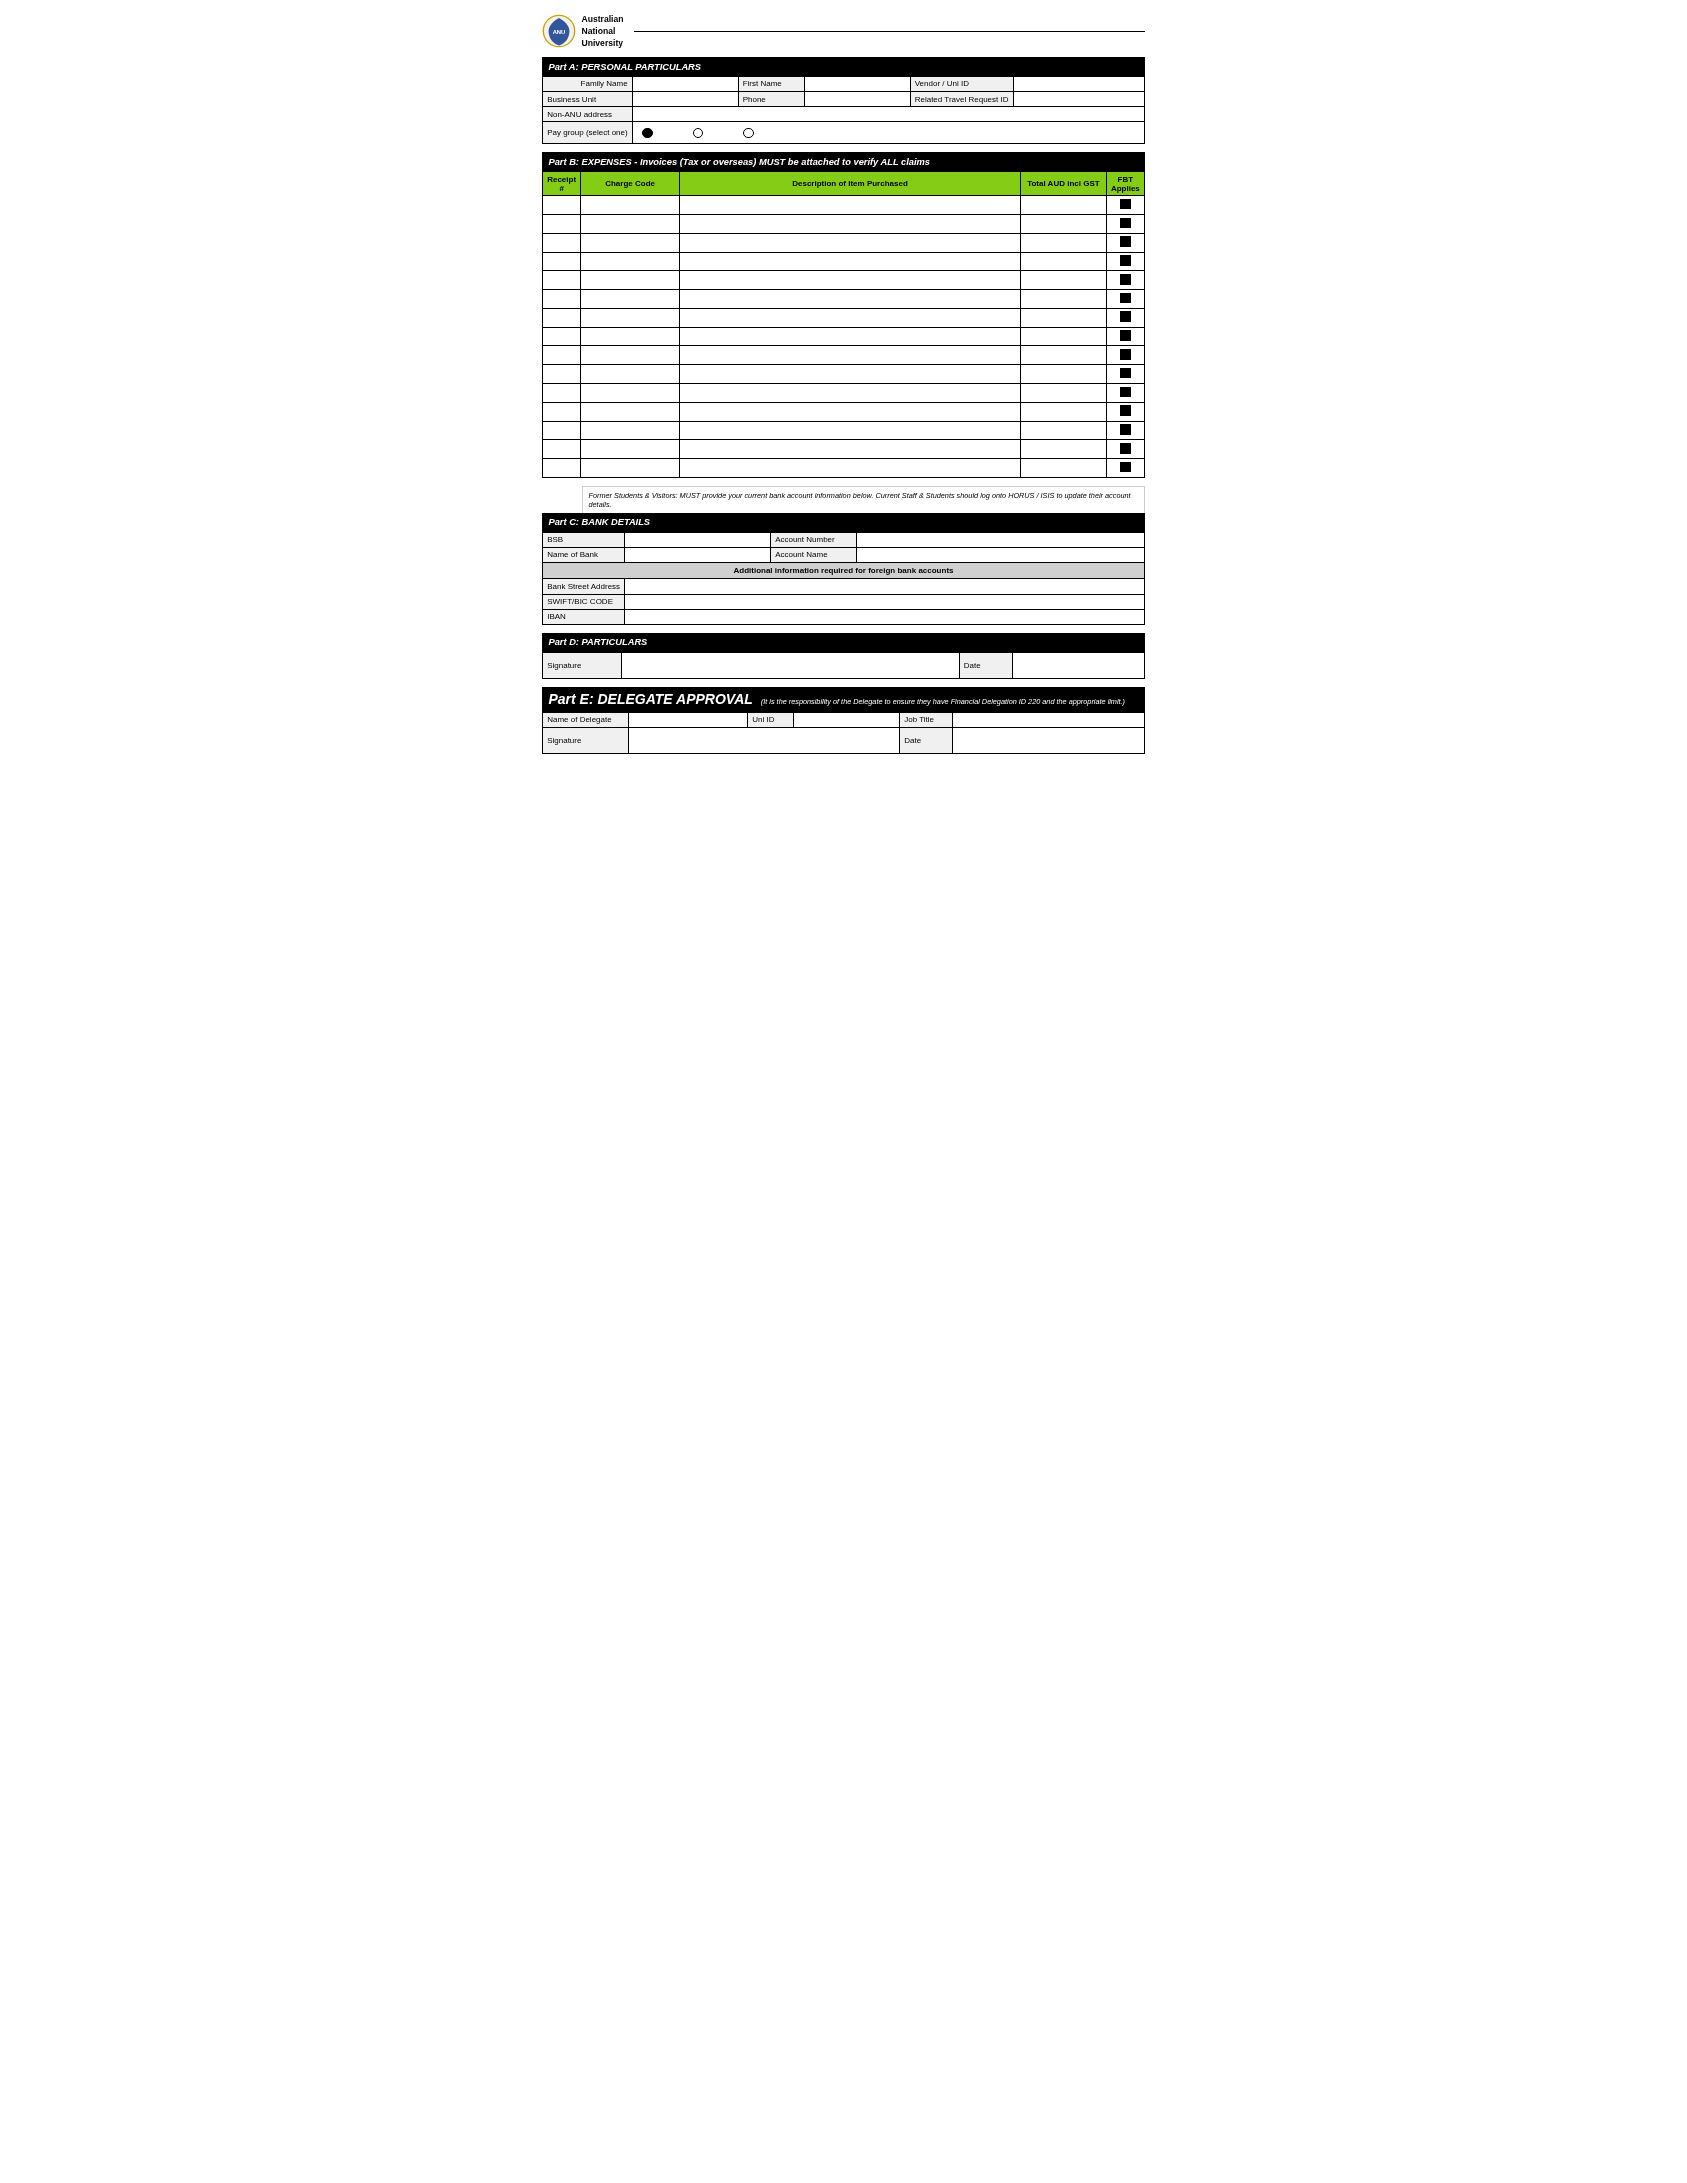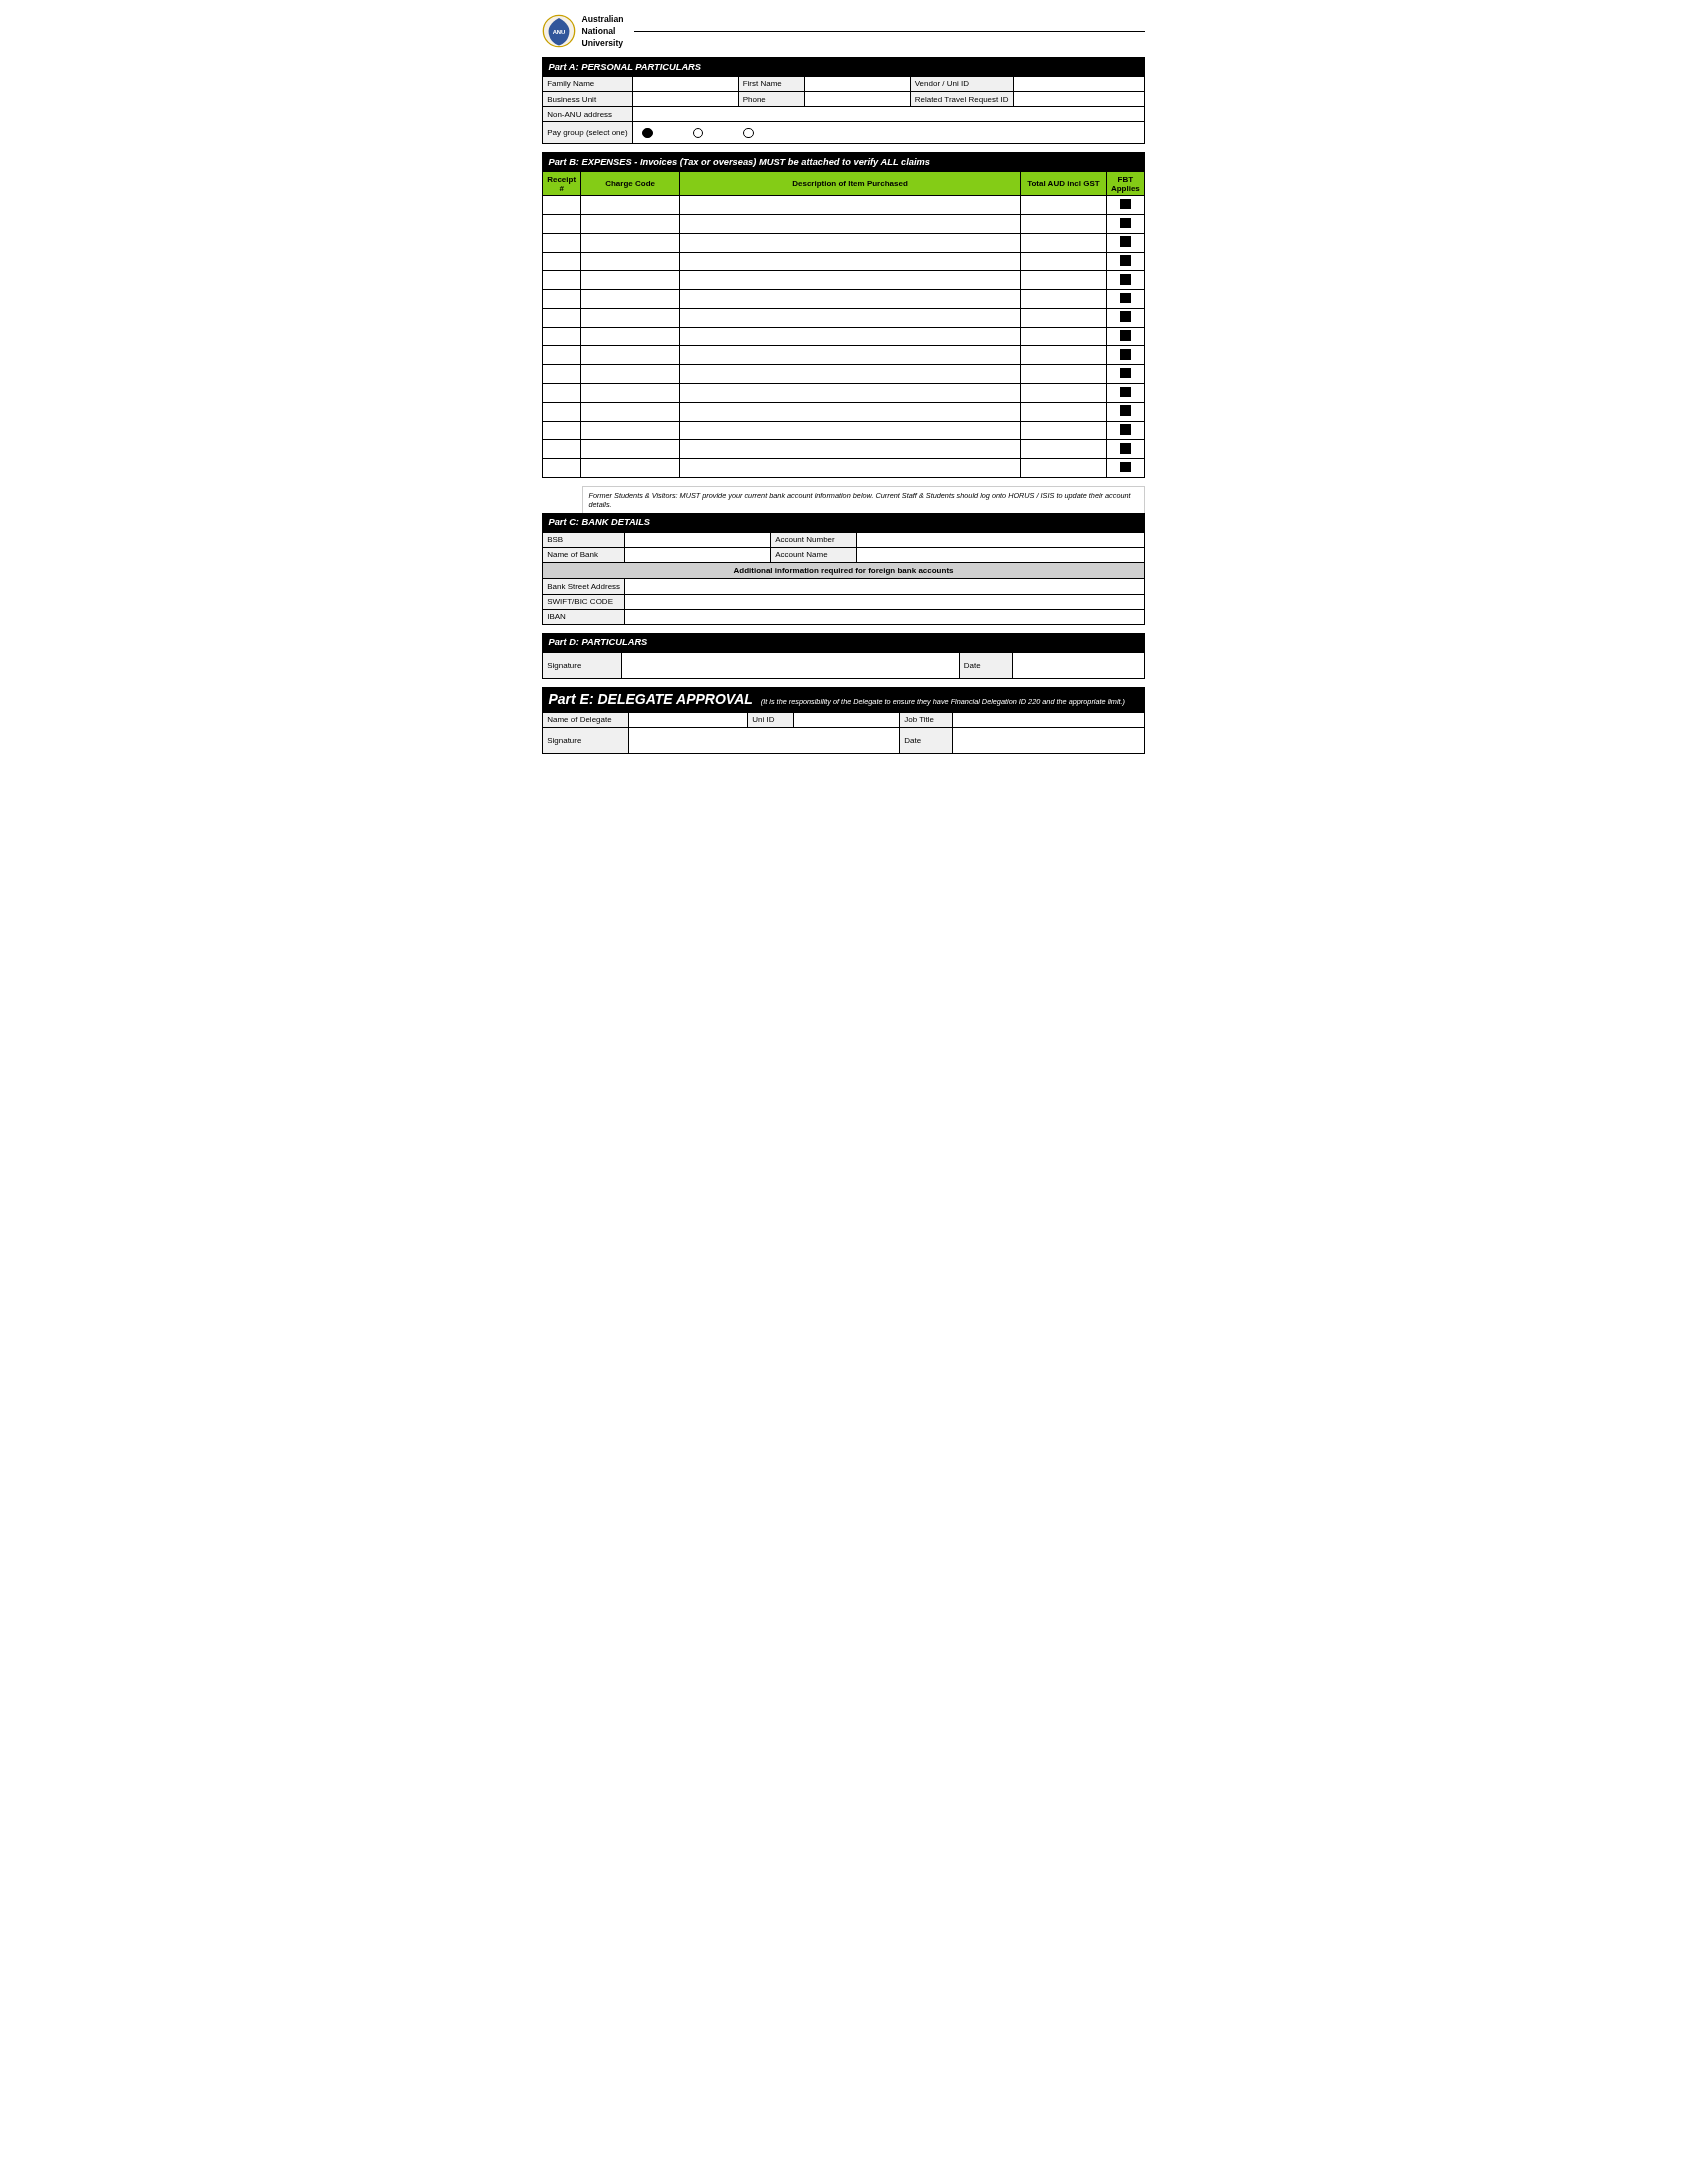--- a/index.html
+++ b/index.html
@@ -209,21 +209,21 @@
   <div class="header-line"></div>
 </div>
 
 <div class="section-gap">
   <div class="section-header">
     <span>Part A: PERSONAL PARTICULARS</span>
   </div>
   <table class="part-a-table">
     <tbody>
         <tr>
-      <td class="label-cell" style="width:86px;">Family Name</td>
+      <td class="label-cell" style="width:86px;text-align:right;">Family Name</td>
       <td class="value-cell blank-input" style="width:106px;"></td>
       <td class="label-cell" style="width:66px;">First Name</td>
       <td class="value-cell blank-input" style="width:106px;"></td>
       <td class="label-cell" style="width:86px;margin-left:15px;">Vendor / Uni ID</td>
       <td class="value-cell blank-input"></td>
     </tr>
     <tr>
       <td class="label-cell">Business Unit</td>
       <td class="value-cell blank-input"></td>
       <td class="label-cell">Phone</td>

